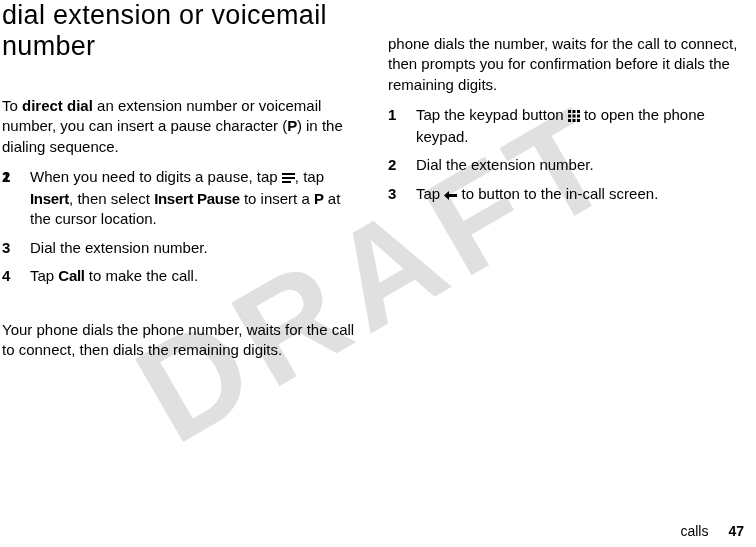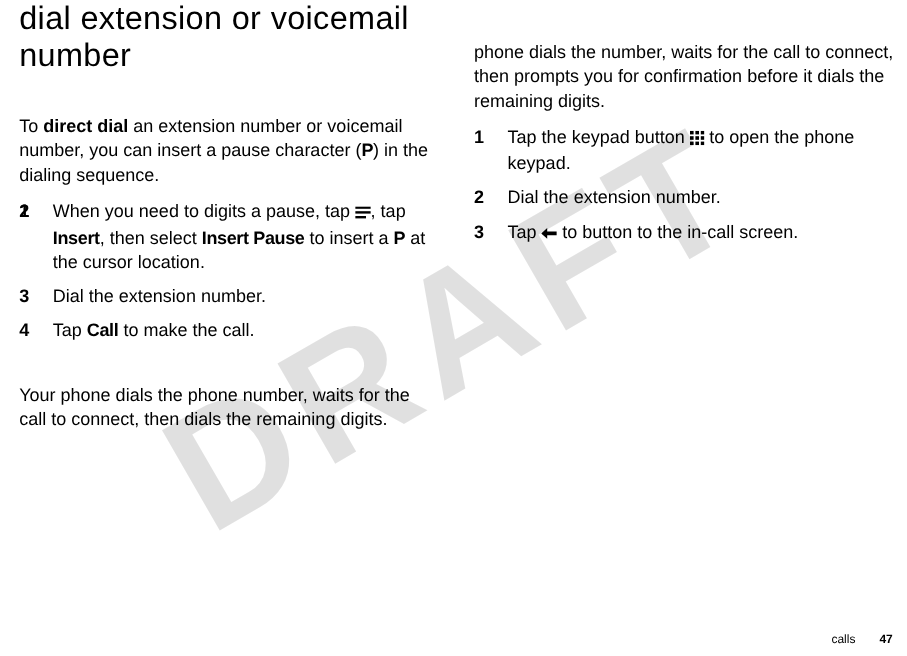--- a/index.html
+++ b/index.html
@@ -23,21 +23,21 @@
     color: rgba(0,0,0,0.12);
     pointer-events: none;
     user-select: none;
     z-index: 0;
   }
   .page {
     position: relative;
     z-index: 1;
     column-count: 2;
     column-gap: 28px;
-    padding: 0 10px 0 16px;
+    padding: 0 10px 0 2px;
     height: 500px;
   }
   .h1 {
     font-size: 27px;
     font-weight: 400;
     line-height: 1.15;
     margin-bottom: 14px;
     letter-spacing: 0.3px;
   }
   .p {
@@ -62,21 +62,21 @@
     left: 0;
     top: 0;
     font-weight: 700;
     width: 20px;
   }
   .icon { display: inline-block; vertical-align: -2px; }
   .footer {
     position: absolute;
     right: 12px;
     bottom: 8px;
-    font-size: 10px;
+    font-size: 14px;
   }
   .footer .sec { font-weight: 400; margin-right: 20px; }
   .footer .pg { font-weight: 700; }
   .colbreak { break-before: column; }
 </style>
 </head>
 <body>
 
 <div class="watermark">DRAFT</div>
 

